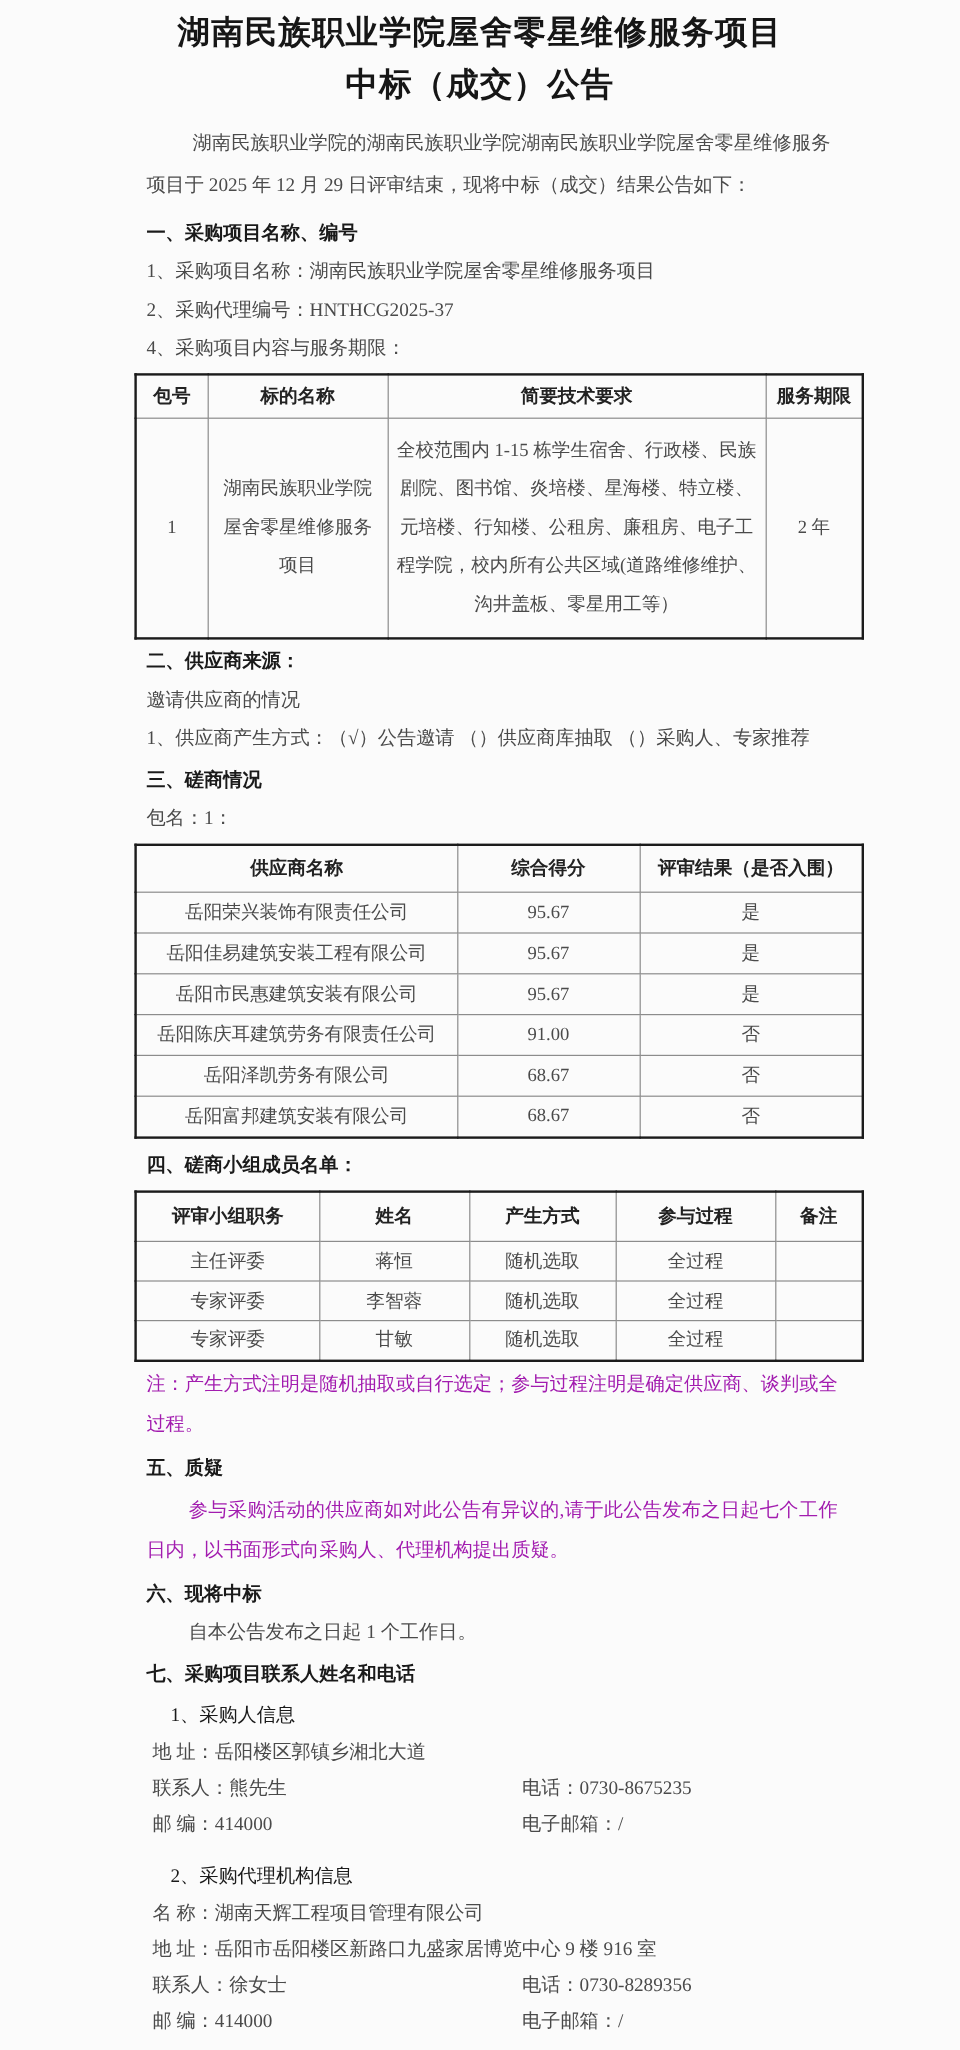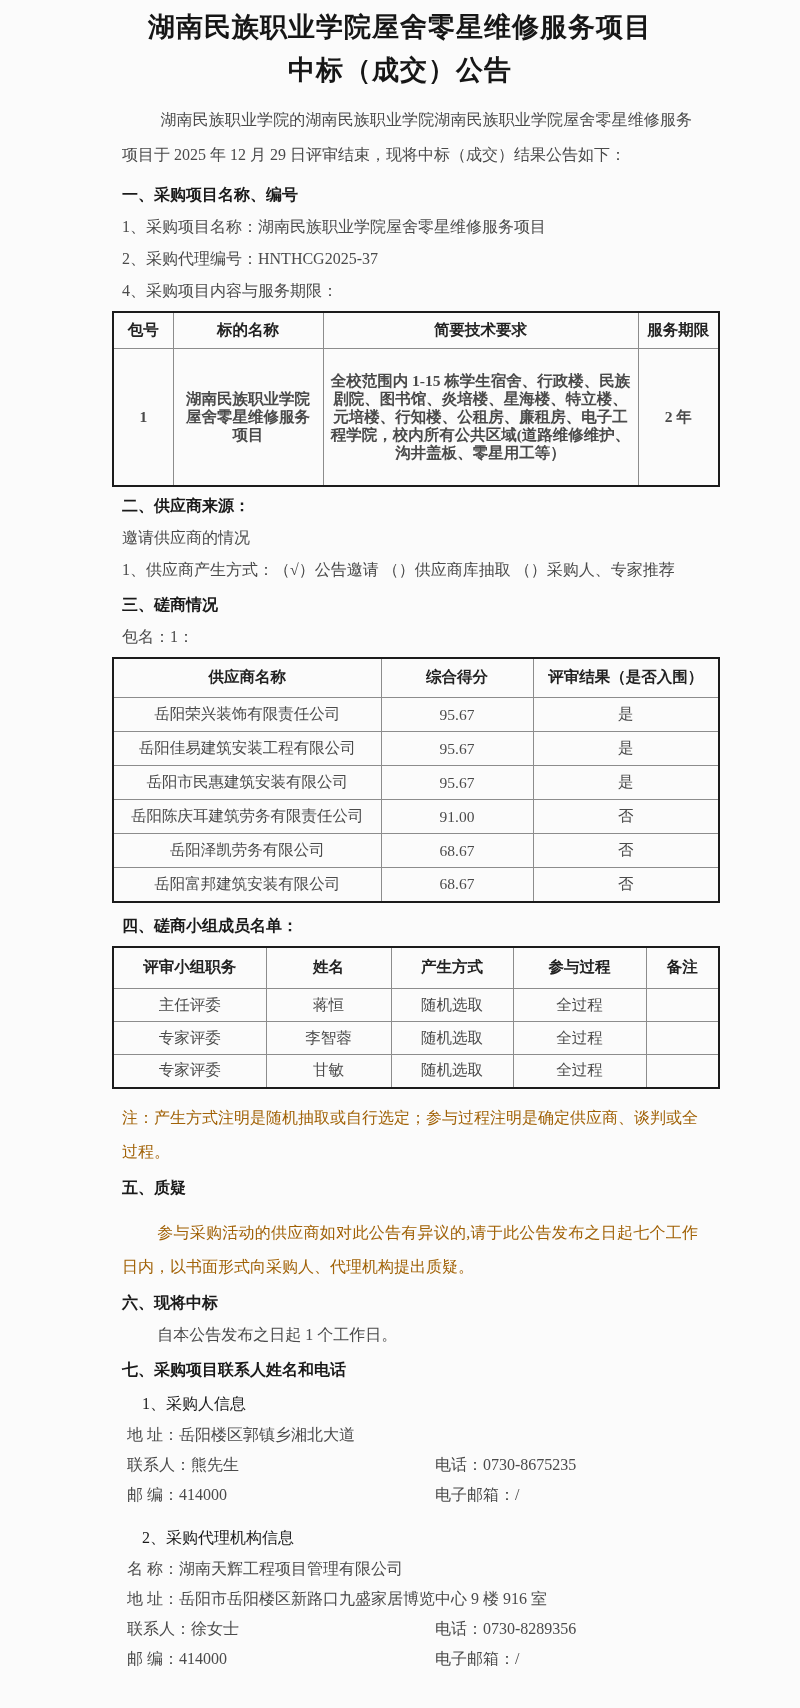--- a/index.html
+++ b/index.html
@@ -16,33 +16,33 @@
   .title span{display:block;}
   .content{width:606px;margin-left:112px;font-size:16px;}
   p{margin:0;}
   .intro{margin:10px 26px 0 10px;line-height:35px;text-indent:2.4em;
          text-align:justify;color:#4a4a4a;}
   .sec{margin:2px 0 0 10px;font-size:16px;line-height:33px;
        font-weight:bold;color:#1a1a1a;}
   .sec-sp{margin-top:6px;}
   .item{margin-left:10px;line-height:32px;color:#4a4a4a;}
   .indent2{text-indent:2.2em;}
-  .para{margin:12px 20px 0 10px;line-height:34px;text-align:justify;color:#a16207;font-family:Liberation Serif, serif;}
+  .para{margin:2px 20px 0 10px;line-height:34px;text-align:justify;color:#a21caf;font-family:Liberation Serif, serif;}
   .para.first-indent{text-indent:2.2em;}
   .slash{display:inline-block;min-width:18px;text-align:center;
          border-bottom:1px solid #555;margin:0 4px 0 2px;line-height:18px;}
   
   table.tbl{border-collapse:collapse;table-layout:fixed;width:606px;
             margin-top:4px;border:2px solid #1b1b1b;}
   table.tbl th,table.tbl td{border:1px solid #8c8c8c;text-align:center;
             vertical-align:middle;padding:2px 8px;box-sizing:border-box;
             font-size:15.5px;color:#4a4a4a;overflow:hidden;}
   table.tbl th{font-weight:bold;color:#222;}
   .t1 thead th{height:36px;}
-  .t1 tbody td{line-height:18px;padding:23px 6px;font-weight:bold;}
+  .t1 tbody td{line-height:32px;padding:11px 6px;}
   .t2 thead th{height:40px;}
   .t2 tbody td{height:34px;}
   .t3 thead th{height:42px;}
   .t3 tbody td{height:33px;}
   
   .sub{margin:2px 0 0 30px;font-size:16px;line-height:32px;
        font-weight:normal;color:#1a1a1a;}
   .cline{margin-left:15px;line-height:30px;color:#4a4a4a;}
   .crow{display:flex;margin-left:15px;}
   .crow .cline{margin-left:0;}

